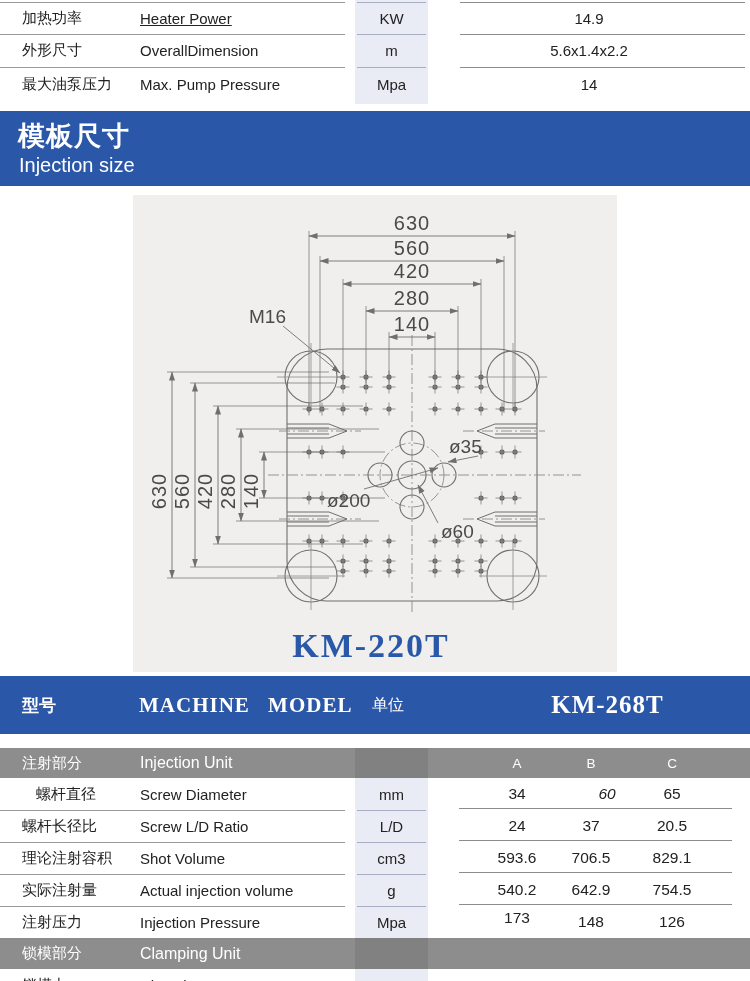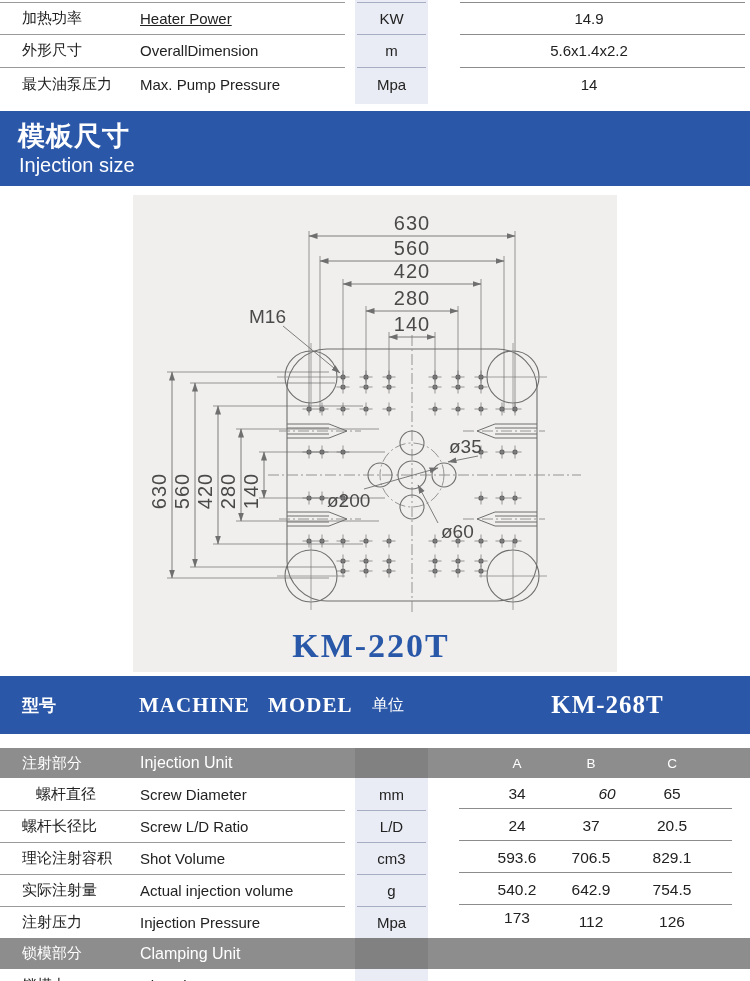--- a/index.html
+++ b/index.html
@@ -343,21 +343,21 @@
   <div class="val" style="left:591px;top:874px;height:32px;">642.9</div>
   <div class="val" style="left:672px;top:874px;height:32px;">754.5</div>
   <div class="hl" style="left:0;top:906px;width:345px;"></div>
   <div class="hl unitline" style="left:357px;top:906px;width:69px;"></div>
   <div class="hl valline" style="left:459px;top:904px;width:273px;"></div>
 
   <div class="cell" style="left:22px;top:906px;height:32px;">注射压力</div>
   <div class="cell" style="left:140px;top:906px;height:32px;">Injection Pressure</div>
   <div class="cell center" style="left:355px;top:906px;width:73px;height:32px;">Mpa</div>
   <div class="val" style="left:517px;top:906px;height:24px;">173</div>
-  <div class="val" style="left:591px;top:906px;height:32px;">112</div>
+  <div class="val" style="left:591px;top:906px;height:32px;">148</div>
   <div class="val" style="left:672px;top:906px;height:32px;">126</div>
 
   <div class="grayhdr" style="top:938px;height:31px;">
     <div class="unitshade"></div>
     <div class="cn">锁模部分</div>
     <div class="en">Clamping Unit</div>
   </div>
 
   <div class="abs" style="left:0;top:970px;width:750px;height:11px;overflow:hidden;">
     <div class="cell" style="left:22px;top:5px;height:20px;font-size:15px;">锁模力</div>

